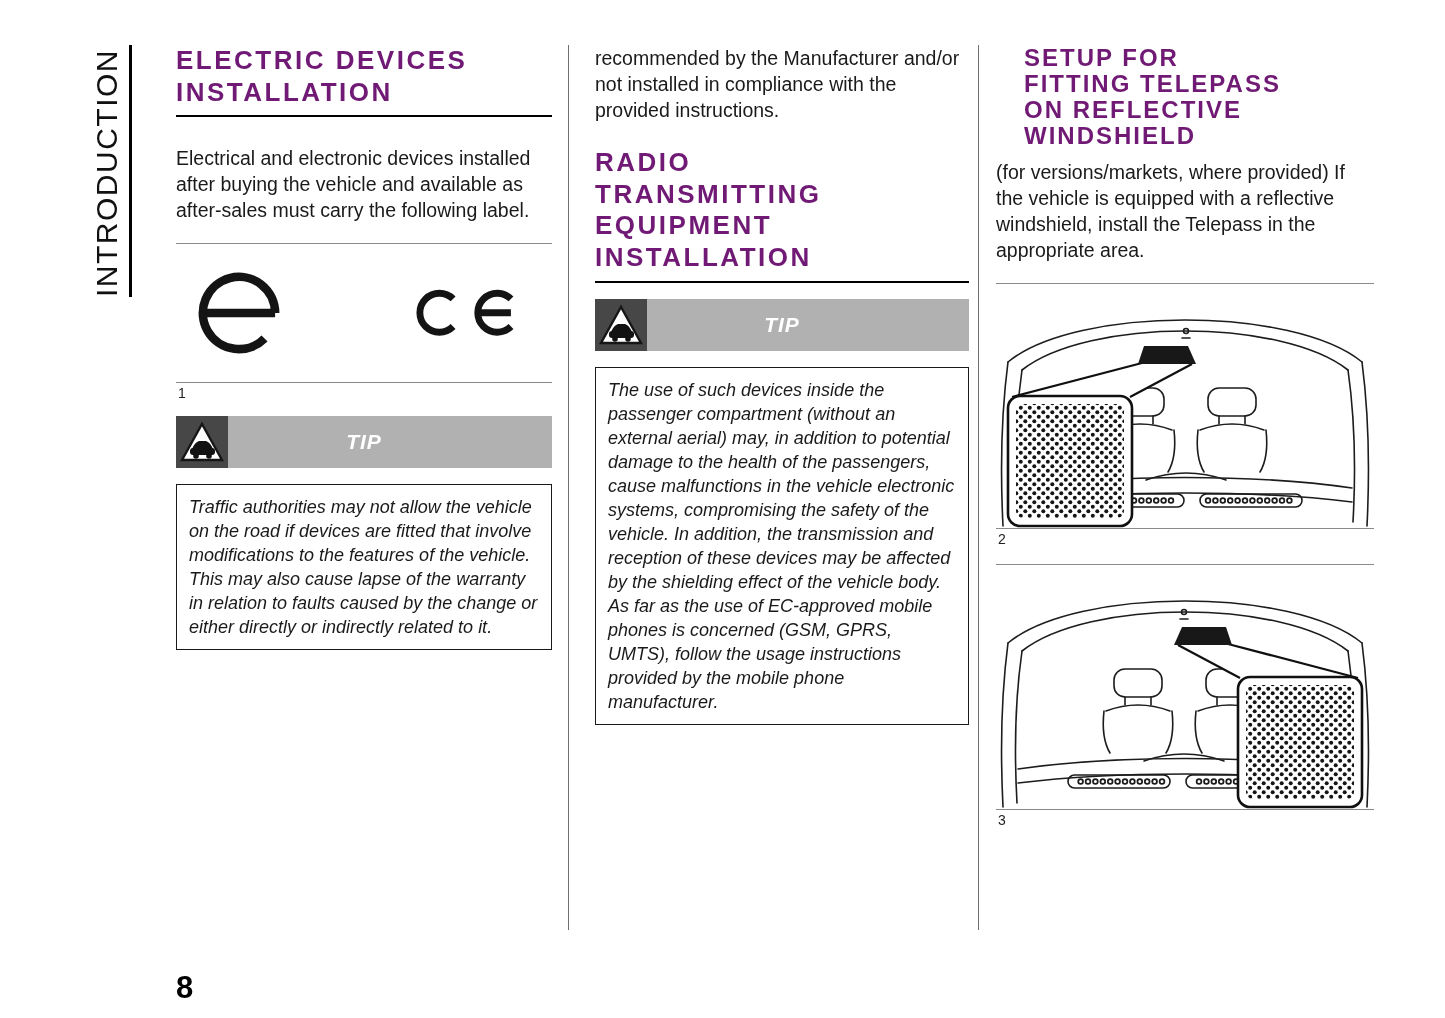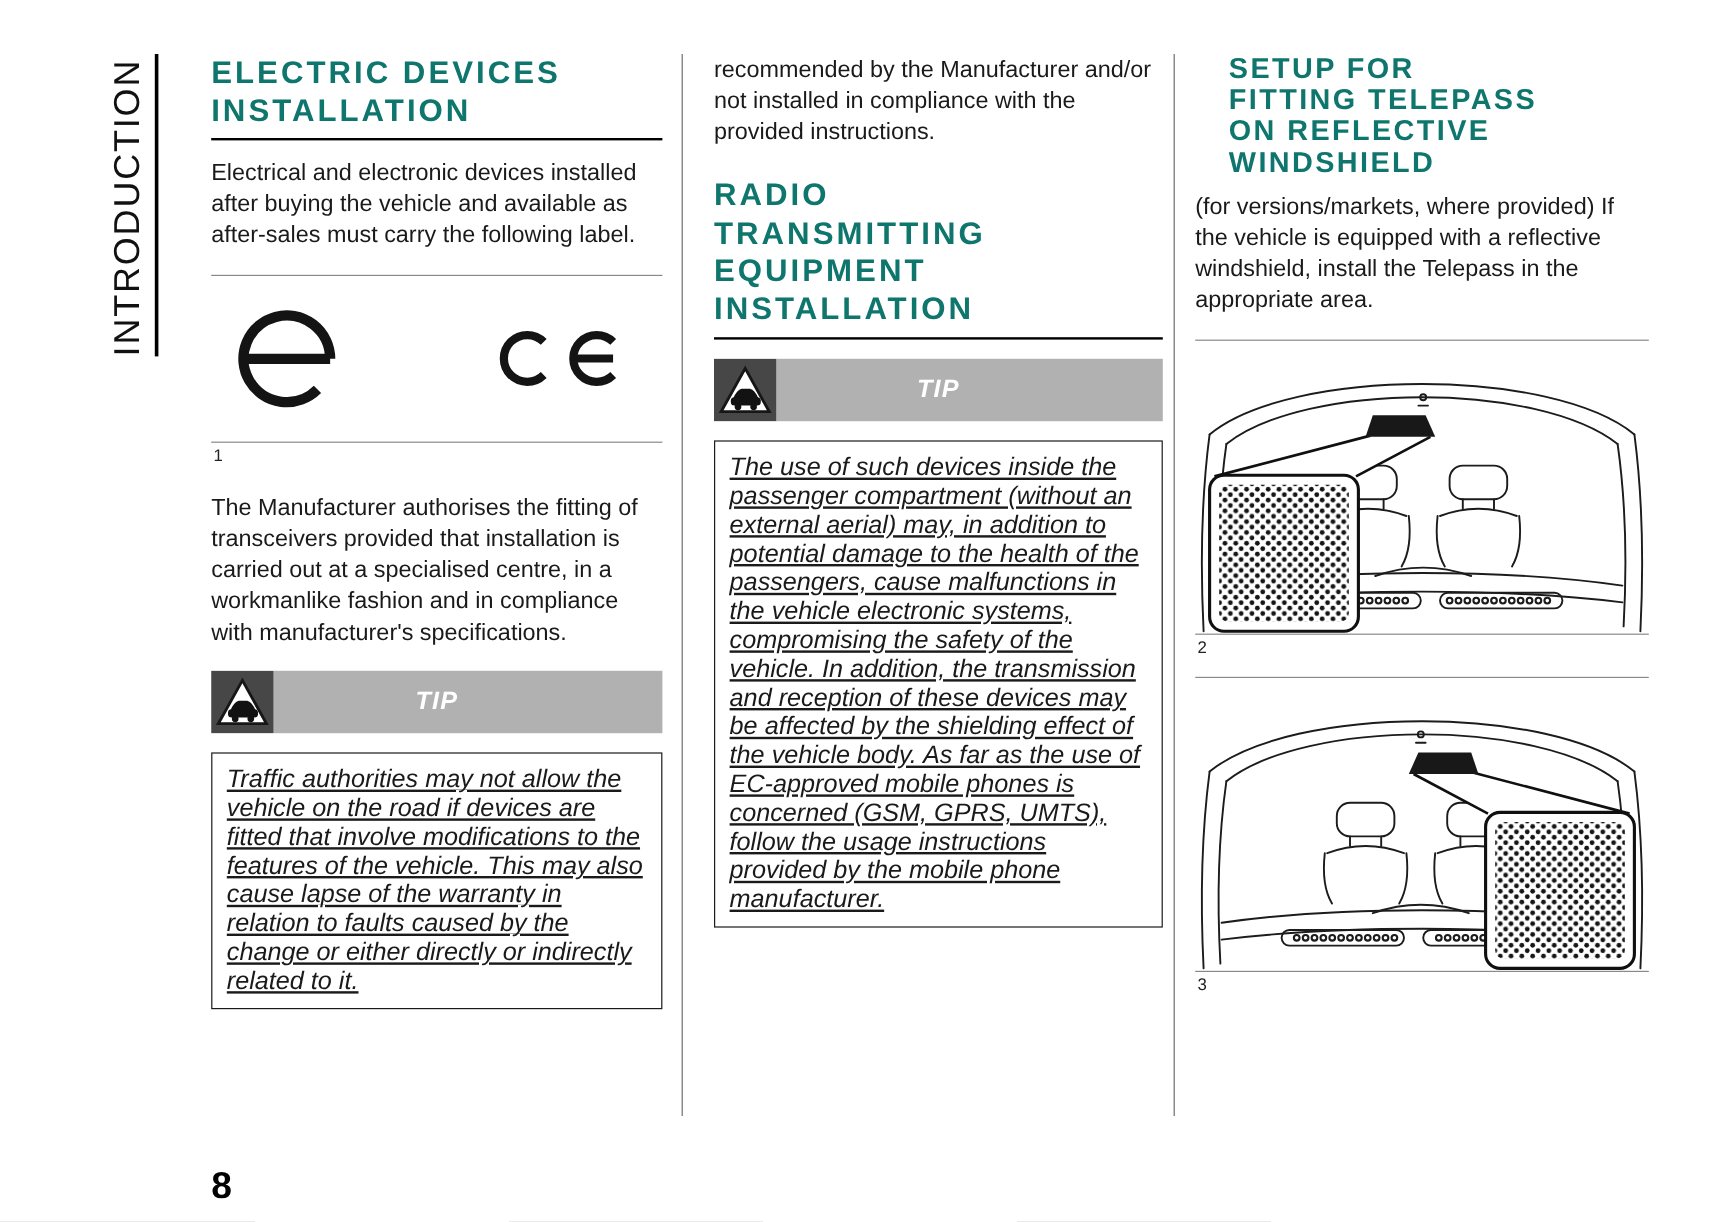--- a/index.html
+++ b/index.html
@@ -13,34 +13,34 @@
   .v-rule{width:0;border-right:3px solid #000;margin-left:7px;}
   
   .col{position:absolute;top:45px;}
   .col1{left:176px;width:376px;}
   .col2{left:595px;width:374px;}
   .col3{left:996px;width:378px;}
   .vdiv{position:absolute;top:45px;width:1px;background:#6f6f6f;height:885px;}
   .vdiv1{left:568px;}
   .vdiv2{left:978px;}
   
-  .heading{font-weight:bold;font-size:26px;line-height:1.22;letter-spacing:2.5px;white-space:pre-line;color:#0f766e;}
+  .heading{font-weight:bold;font-size:26px;line-height:1.22;letter-spacing:2.5px;white-space:pre-line;color:#701a75;}
   .heading.small{font-size:24px;line-height:26px;letter-spacing:2px;margin-left:28px;}
   .hrule{border:none;border-top:2.5px solid #000;margin:7px 0 0;}
-  .body-text{font-size:19.5px;line-height:26px;margin-top:14px;}
+  .body-text{font-size:19.5px;line-height:26px;margin-top:28px;}
   .p0{margin-top:0;}
   .p2{margin-top:24px;}
   .mt24{margin-top:24px;}
   
   .tipbar{position:relative;height:52px;background:#b1b1b1;margin-top:16px;}
   .tipicon{position:absolute;left:0;top:0;width:52px;height:52px;display:block;}
   .tiplabel{position:absolute;left:0;right:0;top:0;bottom:0;display:flex;align-items:center;justify-content:center;
     color:#ffffff;font-weight:bold;font-style:italic;font-size:21px;letter-spacing:1px;}
   
-  .tipbox{border:1.5px solid #1a1a1a;padding:10px 12px;font-style:italic;font-size:21px;line-height:24px;margin-top:16px;text-decoration:underline;}
+  .tipbox{border:1.5px solid #1a1a1a;padding:10px 12px;font-style:italic;font-size:18px;line-height:24px;margin-top:16px;}
   
   .figure{margin-top:16px;}
   .fig-rule{border:none;border-top:1px solid #8a8a8a;margin:0;}
   .fig-num{font-size:14px;color:#222;padding:3px 0 0 2px;line-height:1;}
   .fig1-content{display:flex;justify-content:space-between;align-items:center;padding:26px 30px 26px 20px;}
   .figure23{margin-top:8px;}
   .figure3{margin-top:18px;}
   .fig-drawing{display:block;width:378px;height:244px;}
   
   .page-number{position:absolute;left:176px;top:970px;font-size:31px;font-weight:bold;color:#000;}
@@ -123,21 +123,20 @@
             <path d="M74.2,20.8 A37,37 0 1 0 74.2,73.2"></path>
             <path d="M184.2,20.8 A37,37 0 1 0 184.2,73.2"></path>
             <path d="M123,47 H184"></path>
           </g>
         </svg>
       </div>
       <hr class="fig-rule">
       <div class="fig-num">1</div>
     </div>
 
-    <p class="body-text p2">The Manufacturer authorises the fitting of transceivers provided that installation is carried out at a specialised centre, in a workmanlike fashion and in compliance with manufacturer's specifications.</p>
 
     <div class="tipbar">
       <svg class="tipicon" viewBox="0 0 52 52">
         <rect width="52" height="52" fill="#474747"></rect>
         <polygon points="26,8 46,44 6,44" fill="#ffffff" stroke="#161616" stroke-width="2.4"></polygon>
         <path d="M16,33 q3,-7 7,-8 h7 q4,1 7,8 z" fill="#121212"></path>
         <rect x="14" y="32" width="25" height="7" rx="3" fill="#121212"></rect>
         <circle cx="20" cy="40" r="2.8" fill="#121212"></circle>
         <circle cx="33" cy="40" r="2.8" fill="#121212"></circle>
       </svg>

